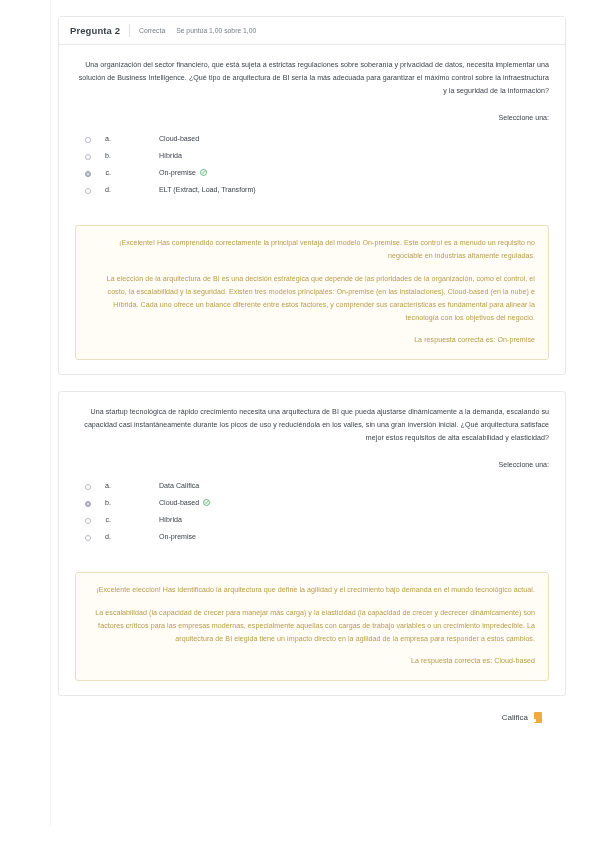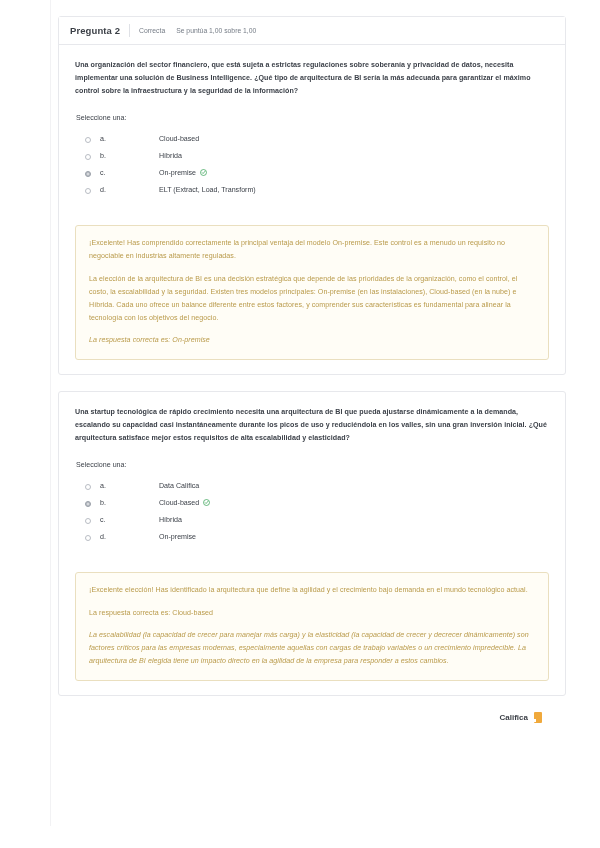--- a/index.html
+++ b/index.html
@@ -33,20 +33,21 @@
     top: 0;
     width: 508px;
   }
 
   
   .qcard {
     background: #ffffff;
     border: 1px solid #e7e8ec;
     border-radius: 3px;
     margin-top: 16px;
+    text-align: right;
   }
   .qheader {
     display: flex;
     align-items: center;
     padding: 7px 10px 7px 11px;
     border-bottom: 1px solid #e7e8ec;
     background: #ffffff;
     min-height: 26px;
   }
   .qnum {
@@ -76,21 +77,20 @@
   }
   .qbody {
     padding: 14px 16px 14px 16px;
   }
   .qtext {
     font-size: 7.1px;
     line-height: 1.85;
     color: #3c4149;
     margin: 0 0 16px 0;
     letter-spacing: .05px;
-    font-weight: bold;
   }
   .prompt {
     font-size: 7.1px;
     color: #3c4149;
     margin: 12px 0 9px 1px;
   }
 
   
   .answers { margin: 0; padding: 0; list-style: none; }
   .answer {
@@ -146,33 +146,33 @@
     padding: 11px 13px 12px 13px;
     margin-top: 12px;
   }
   .feedback p {
     margin: 0 0 9px 0;
     font-size: 7.1px;
     line-height: 1.85;
     color: #b99a4a;
     letter-spacing: .05px;
   }
-  .feedback p:last-child { margin-bottom: 0; font-style: italic; }
+  .feedback p:last-child { margin-bottom: 0; }
 
   
   .califica-row {
     display: flex;
     justify-content: flex-end;
     align-items: center;
     margin-top: 16px;
     padding-right: 24px;
   }
   .califica-label {
     font-size: 8px;
-    font-weight: bold;
+    font-weight: normal;
     color: #3b3f46;
   }
   .califica-icon {
     margin-left: 5px;
     width: 9px; height: 11px;
     position: relative;
     display: inline-block;
   }
   .califica-icon .sq {
     position: absolute;
@@ -274,22 +274,22 @@
           <li class="answer">
             <span class="radio"></span>
             <span class="alabel">d.</span>
             <span class="atext">On-premise</span>
           </li>
         </ul>
       </div>
       <div style="padding:0 16px 14px 16px;">
         <div class="feedback">
           <p>¡Excelente elección! Has identificado la arquitectura que define la agilidad y el crecimiento bajo demanda en el mundo tecnológico actual.</p>
+          <p>La escalabilidad (la capacidad de crecer para manejar más carga) y la elasticidad (la capacidad de crecer y decrecer dinámicamente) son factores críticos para las empresas modernas, especialmente aquellas con cargas de trabajo variables o un crecimiento impredecible. La arquitectura de BI elegida tiene un impacto directo en la agilidad de la empresa para responder a estos cambios.</p>
           <p>La respuesta correcta es: Cloud-based</p>
-          <p>La escalabilidad (la capacidad de crecer para manejar más carga) y la elasticidad (la capacidad de crecer y decrecer dinámicamente) son factores críticos para las empresas modernas, especialmente aquellas con cargas de trabajo variables o un crecimiento impredecible. La arquitectura de BI elegida tiene un impacto directo en la agilidad de la empresa para responder a estos cambios.</p>
         </div>
       </div>
     </section>
 
     <div class="califica-row">
       <span class="califica-label">Califica</span>
       <span class="califica-icon">
         <span class="sq"></span>
         <span class="notch"></span>
       </span>

